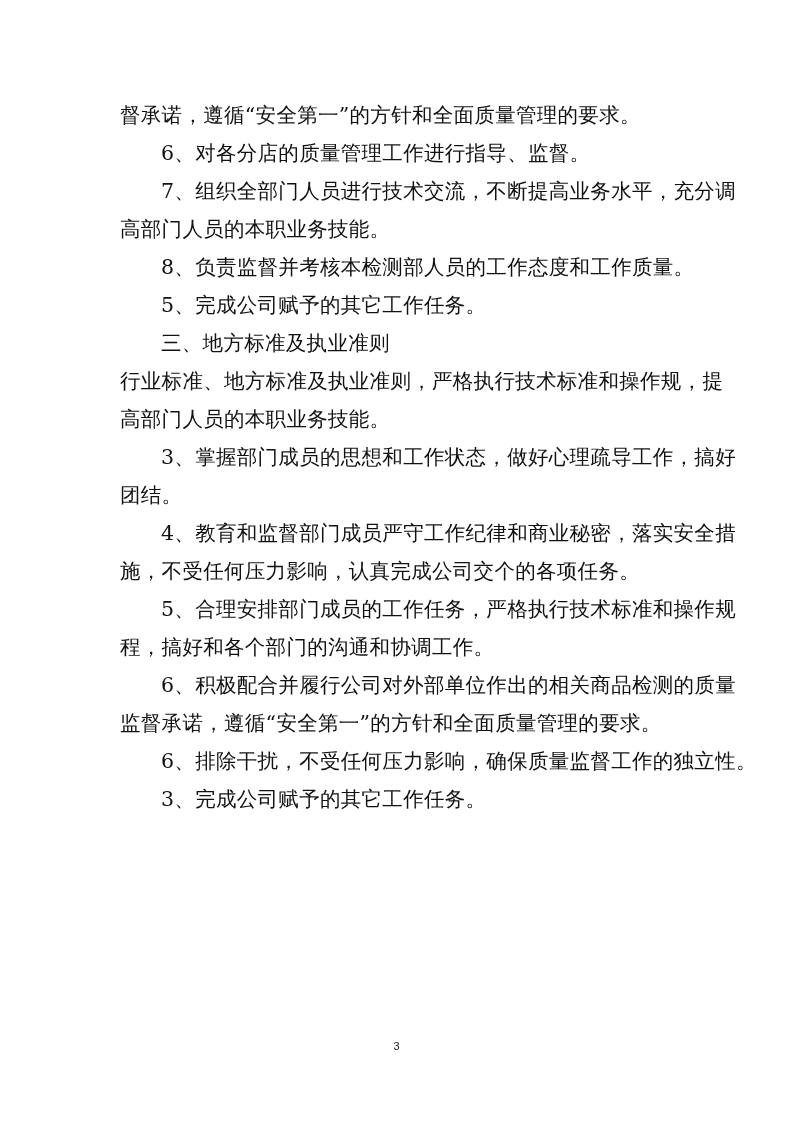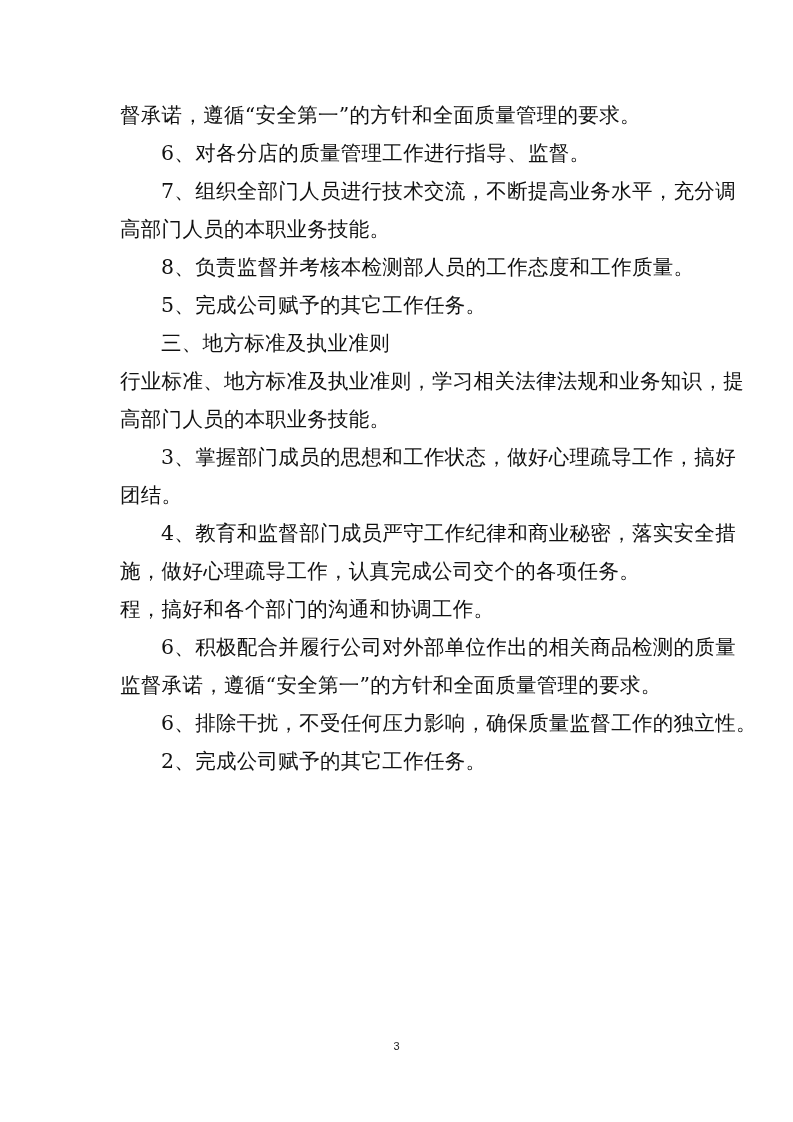--- a/index.html
+++ b/index.html
@@ -55,26 +55,27 @@
 
 <div class="page">
   <div class="content">
     <div class="line">督承诺，遵循“安全第一”的方针和全面质量管理的要求。</div>
     <div class="line indent">6、对各分店的质量管理工作进行指导、监督。</div>
     <div class="line indent">7、组织全部门人员进行技术交流，不断提高业务水平，充分调</div>
     <div class="line">高部门人员的本职业务技能。</div>
     <div class="line indent">8、负责监督并考核本检测部人员的工作态度和工作质量。</div>
     <div class="line indent">5、完成公司赋予的其它工作任务。</div>
     <div class="line indent">三、地方标准及执业准则</div>
-    <div class="line">行业标准、地方标准及执业准则，学习相关法律法规和业务知识，提</div>
+    <div class="line">行业标准、地方标准及执业准则，严格执行技术标准和操作规，提</div>
     <div class="line">高部门人员的本职业务技能。</div>
     <div class="line indent">3、掌握部门成员的思想和工作状态，做好心理疏导工作，搞好</div>
     <div class="line">团结。</div>
     <div class="line indent">4、教育和监督部门成员严守工作纪律和商业秘密，落实安全措</div>
-    <div class="line">施，做好心理疏导工作，认真完成公司交个的各项任务。</div>
+    <div class="line">施，不受任何压力影响，认真完成公司交个的各项任务。</div>
+    <div class="line indent">5、合理安排部门成员的工作任务，严格执行技术标准和操作规</div>
     <div class="line">程，搞好和各个部门的沟通和协调工作。</div>
     <div class="line indent">6、积极配合并履行公司对外部单位作出的相关商品检测的质量</div>
     <div class="line">监督承诺，遵循“安全第一”的方针和全面质量管理的要求。</div>
     <div class="line indent">6、排除干扰，不受任何压力影响，确保质量监督工作的独立性。</div>
-    <div class="line indent">2、完成公司赋予的其它工作任务。</div>
+    <div class="line indent">3、完成公司赋予的其它工作任务。</div>
   </div>
   <div class="page-number">3</div>
 </div>
 
 </body></html>

